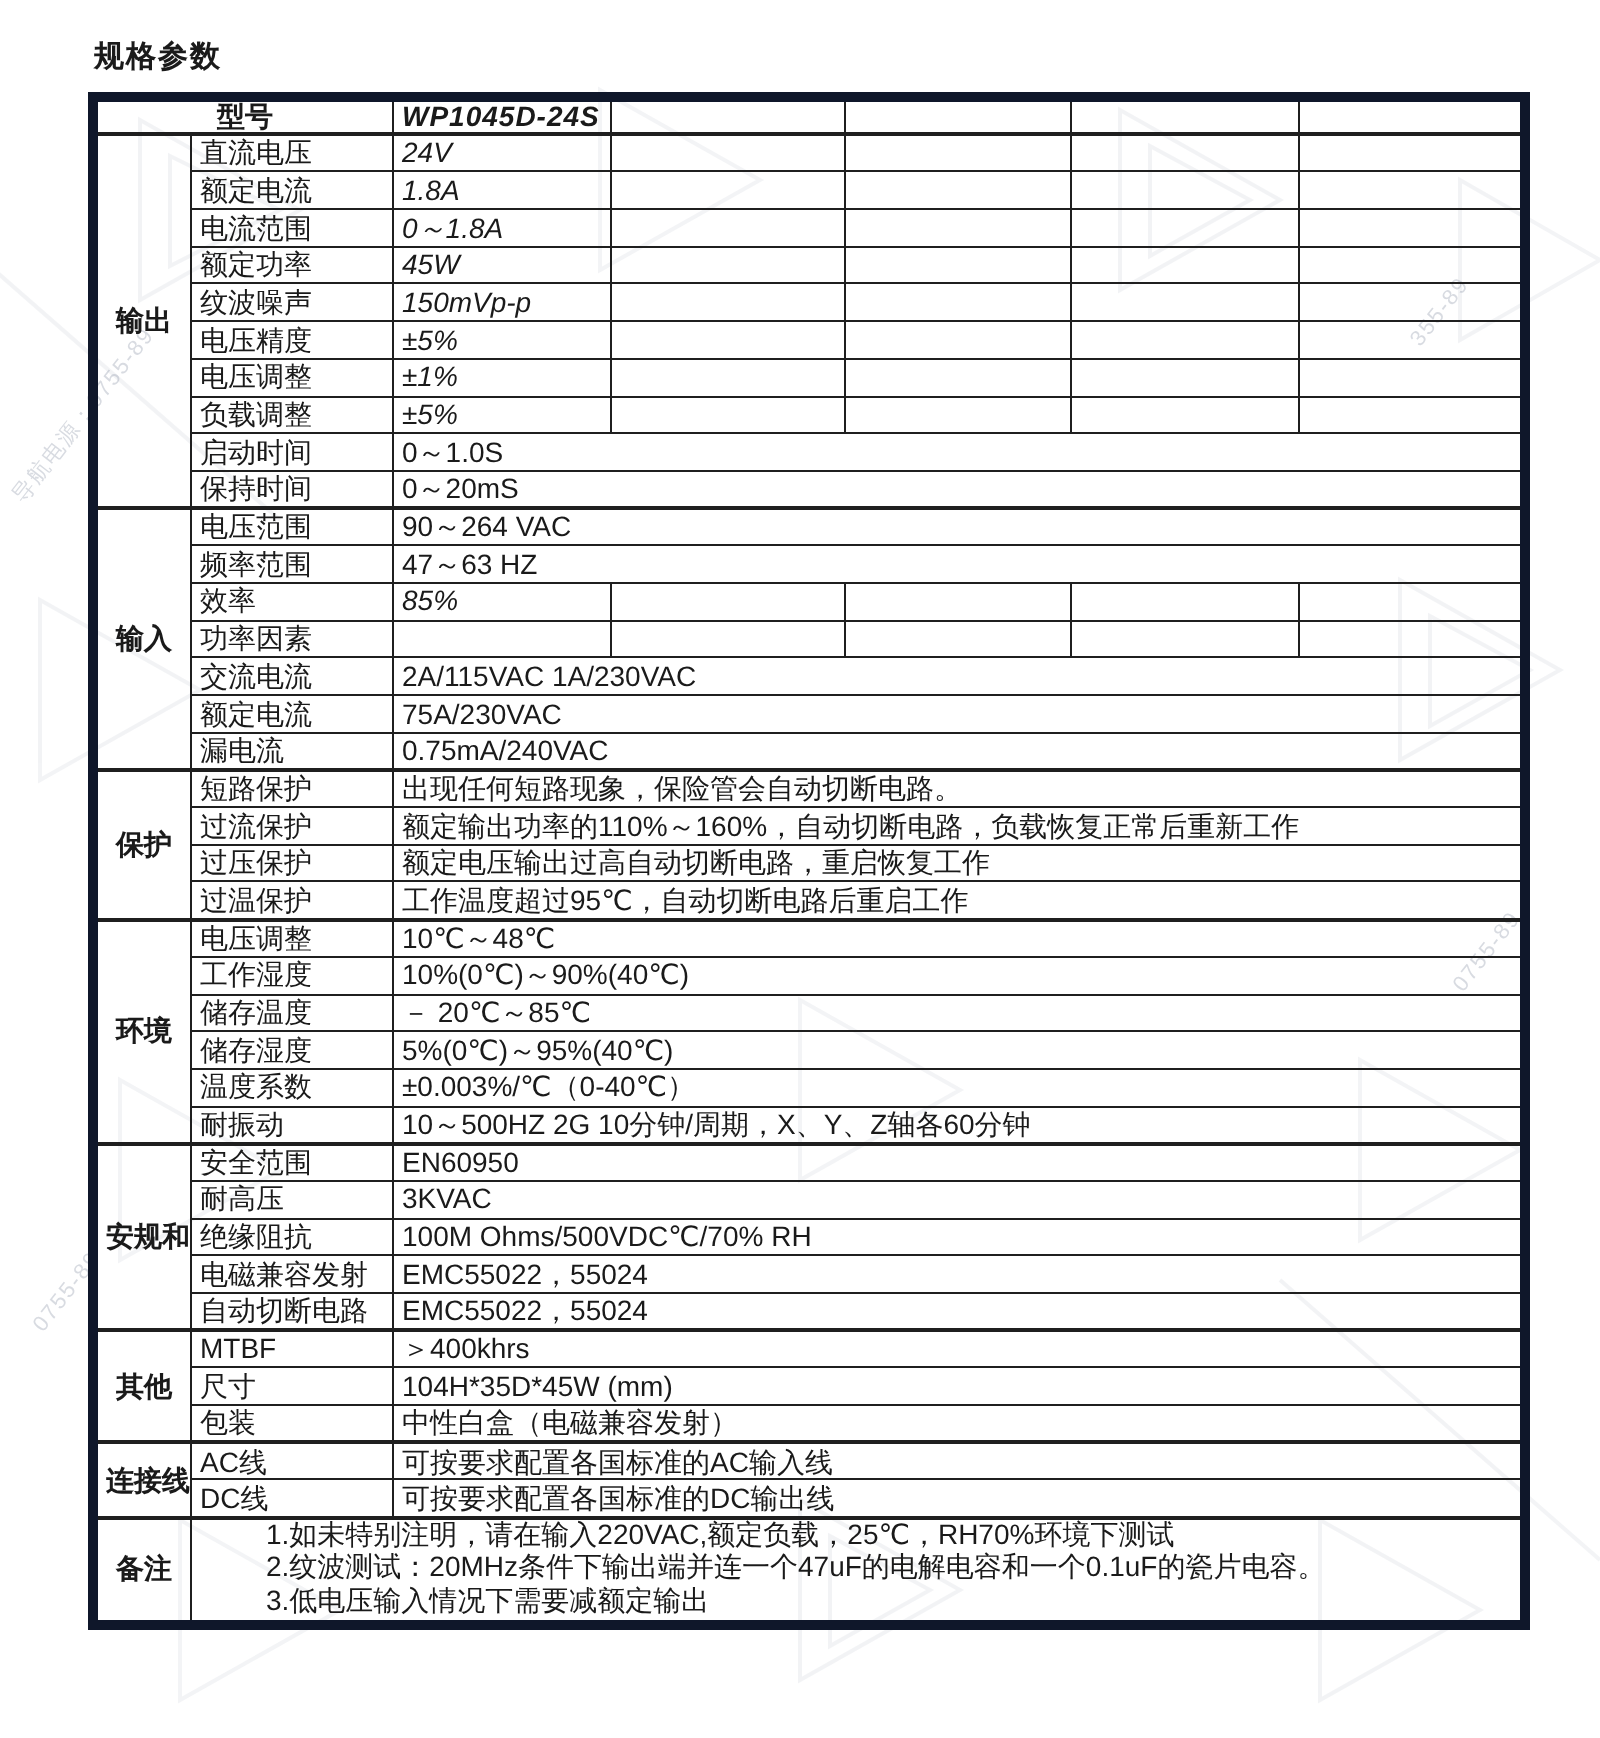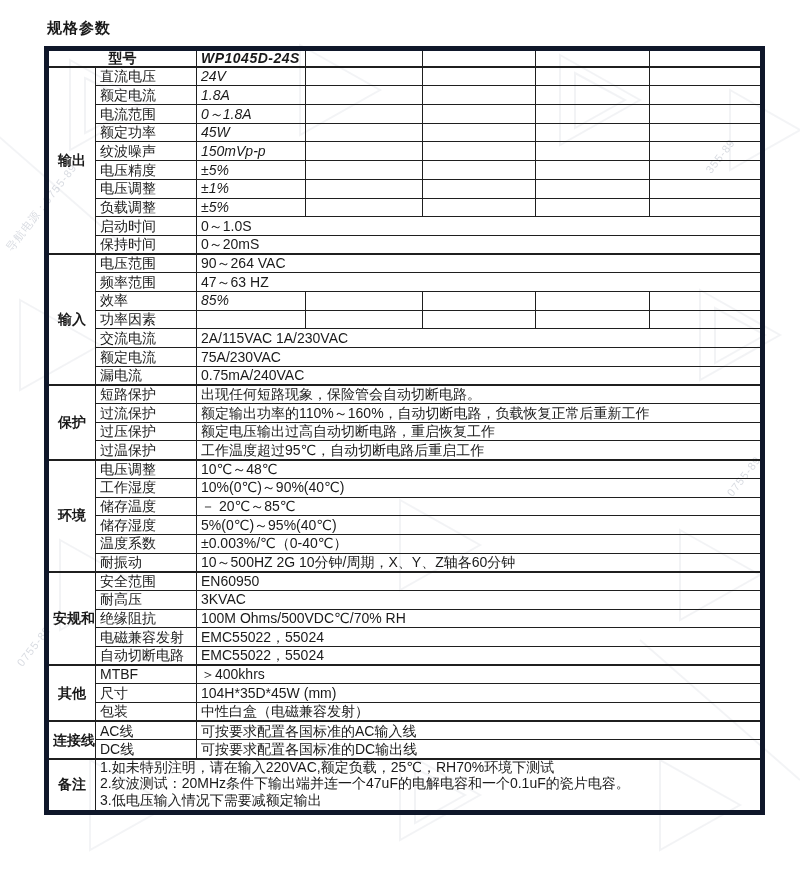--- a/index.html
+++ b/index.html
@@ -36,21 +36,21 @@
   td.model{font-weight:bold;font-size:15px;letter-spacing:.5px;}
   td.param{padding-left:5px;margin-left:16px;}
   td.val{padding-left:5px;font-style:italic;}
   td.merged{text-align:left;font-size:13px;}
   tr.section-start td{border-top:2px solid #1f1f1f;}
   tr.remarks-row{height:99px;}
   td.notes{
     white-space:normal;vertical-align:top;
     padding:3px 7px;font-size:13px;line-height:1.3;
   }
-  td.notes div{margin-bottom:2px;}
+  td.notes div{margin-bottom:2px;margin-left:33px;}
 </style>
 </head>
 <body>
 
 <div class="wm-layer">
   <svg width="800" height="869">
     <g fill="none" stroke="#8a93a6" stroke-width="2" opacity="0.10">
       <path d="M70 60 L150 105 L70 150 Z"></path>
       <path d="M85 78 L140 105 L85 133 Z"></path>
       <path d="M300 45 L380 90 L300 135 Z"></path>

